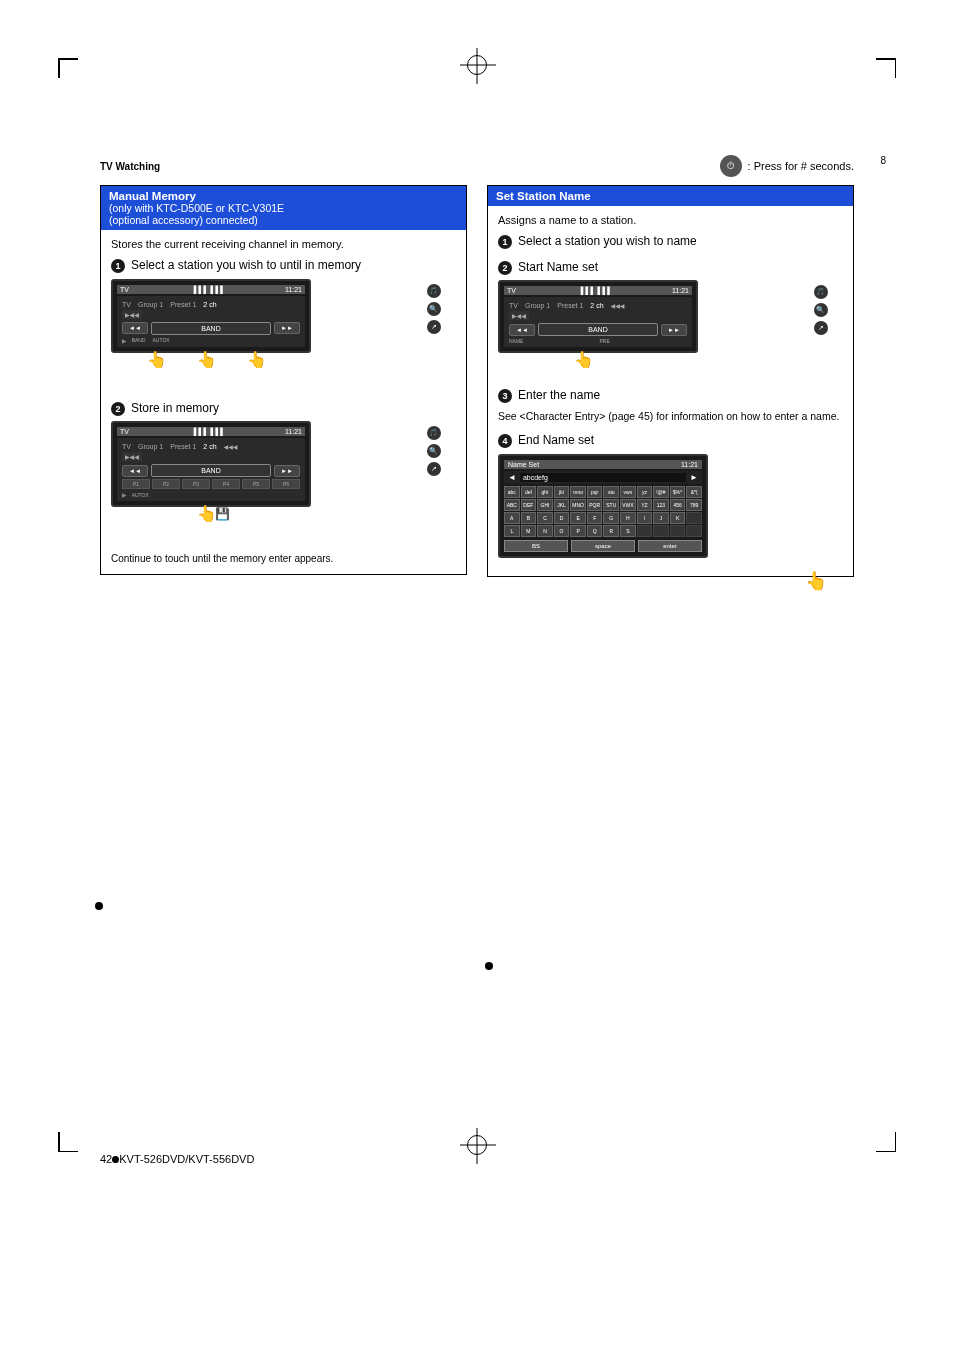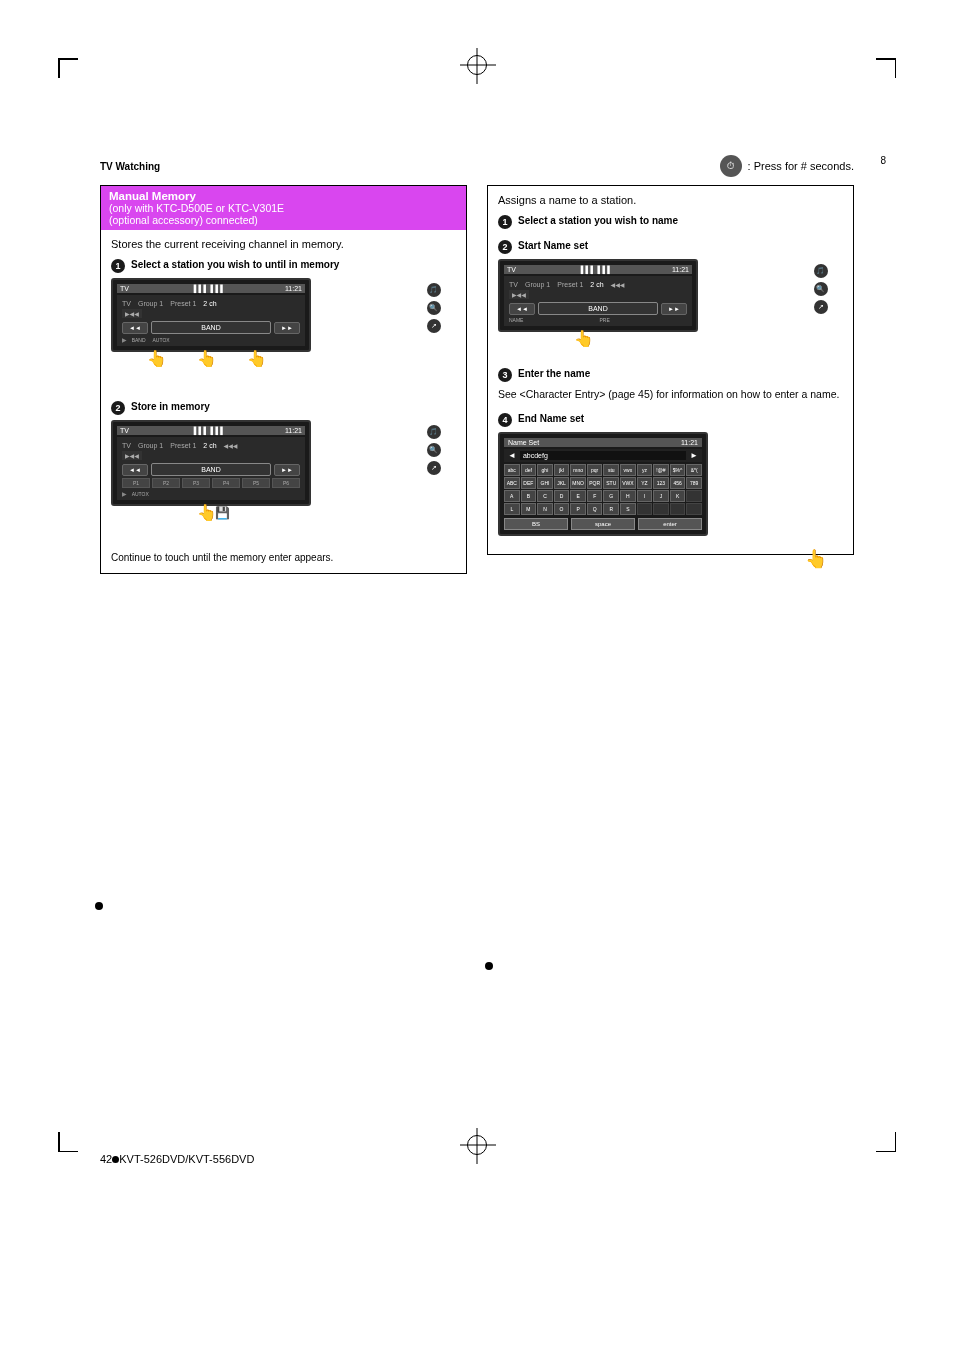--- a/index.html
+++ b/index.html
@@ -135,21 +135,21 @@
       flex-direction: column;
       gap: 0;
     }
 
     
     .section-box {
       border: 1.5px solid #000;
       background: #fff;
     }
     .section-header {
-      background: #d946ef;
+      background: #1d4ed8;
       color: #fff;
       font-size: 11.5px;
       font-weight: bold;
       padding: 4px 8px;
     }
     .section-body {
       padding: 8px 10px;
     }
 
     
@@ -170,22 +170,22 @@
       width: 14px;
       height: 14px;
       border-radius: 50%;
       display: flex;
       align-items: center;
       justify-content: center;
       flex-shrink: 0;
       margin-top: 1px;
     }
     .step-text {
-      font-size: 10px;
-      font-weight: bold;
+      font-size: 12px;
+      font-weight: normal;
       color: #000;
       line-height: 1.3;
     }
 
     
     .device-screen {
       background: #1a1a1a;
       border: 2px solid #333;
       border-radius: 3px;
       padding: 4px;
@@ -522,20 +522,21 @@
 
         <div style="height:30px;"></div>
 
         <p class="note-text">Continue to touch until the memory enter appears.</p>
       </div>
     </div>
   </div>
 
   <div class="right-col">
     <div class="section-box">
+      <div class="section-header">Set Station Name</div>
       <div class="section-body">
         <p class="assigns-text">Assigns a name to a station.</p>
 
         <div class="step-item">
           <div class="step-label">
             <div class="step-num">1</div>
             <span class="step-text">Select a station you wish to name</span>
           </div>
         </div>
 

